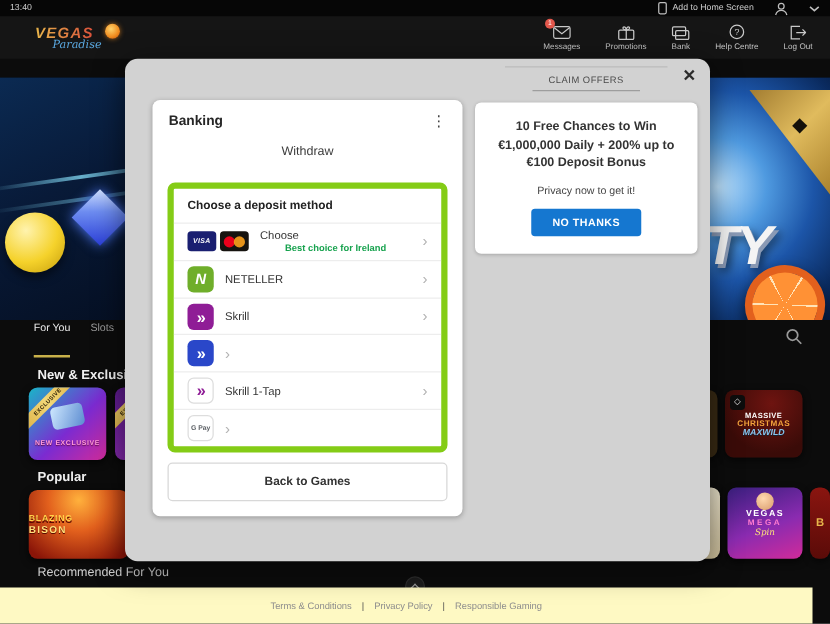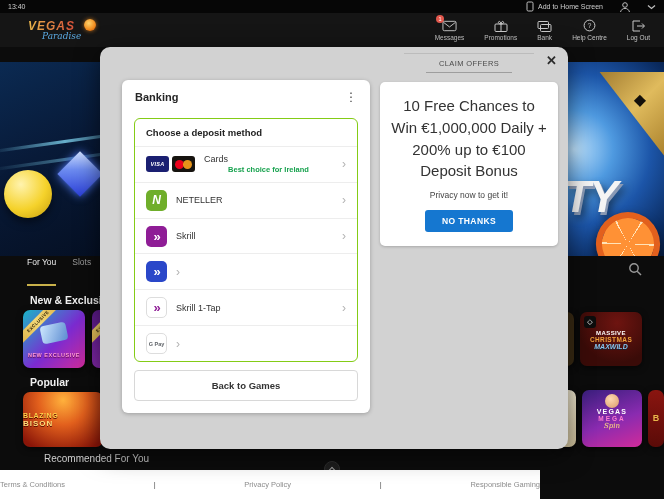--- a/index.html
+++ b/index.html
@@ -81,43 +81,43 @@
   .tile-cream-edge{left:556px;top:390px;width:20px;height:57px;background:linear-gradient(180deg,#efe7cf,#cdbf9a);}
   .tile-vegas{left:582px;top:390px;width:60px;height:57px;
     background:linear-gradient(160deg,#3a1f7e 0%,#8a2bb0 55%,#d12b9a 100%);text-align:center;}
   .vg-head{width:14px;height:14px;border-radius:50%;background:radial-gradient(circle at 40% 35%,#ffd9b0,#d89a6a);margin:4px auto 0;}
   .vg-l1{font-size:7px;font-weight:bold;color:#fff;letter-spacing:1.2px;}
   .vg-l2{font-size:6.5px;font-weight:bold;color:#ff7ad0;letter-spacing:2px;}
   .vg-l3{font-family:"DejaVu Serif",serif;font-style:italic;font-size:7px;color:#ffe27a;}
   .tile-red-edge{left:648px;top:390px;width:16px;height:57px;background:linear-gradient(180deg,#8a1510,#5a0b08);
     color:#e8b64b;font-size:9px;font-weight:bold;text-align:center;line-height:57px;}
   
-  .footer{position:absolute;left:0;top:470px;width:540px;height:29px;background:#ffffff;
-    display:flex;align-items:center;justify-content:space-between;gap:8px;font-size:7.5px;color:#8d8d8d;}
+  .footer{position:absolute;left:0;top:470px;width:650px;height:29px;background:#fef9c3;
+    display:flex;align-items:center;justify-content:center;gap:8px;font-size:7.5px;color:#8d8d8d;}
   .footer a{color:#8d8d8d;text-decoration:none;cursor:pointer;}
   .footer .sep{color:#4d4d4d;}
   .collapse-btn{position:absolute;left:324px;top:461px;width:16px;height:16px;border-radius:50%;
     background:#1d1d1d;border:1px solid #2e2e2e;display:flex;align-items:center;justify-content:center;cursor:pointer;}
   .chev-up{width:6px;height:6px;border-left:1.5px solid #9a9a9a;border-top:1.5px solid #9a9a9a;
     transform:rotate(45deg);margin-top:3px;}
   
   .overlay{position:absolute;left:100px;top:47px;width:468px;height:402px;background:#d2d2d2;
     border-radius:10px;z-index:10;box-shadow:0 6px 24px rgba(0,0,0,.55);}
   .overlay-close{position:absolute;right:11px;top:6px;font-size:13px;font-weight:bold;color:#2b2b2b;cursor:pointer;}
   
   .bk-card{position:absolute;left:22px;top:33px;width:248px;height:333px;background:#fff;border-radius:6px;
     box-shadow:0 1px 4px rgba(0,0,0,.25);display:flex;flex-direction:column;color:#2b2b2b;}
   .bk-head{display:flex;justify-content:space-between;align-items:center;padding:11px 13px 6px;}
   .bk-title{font-size:11px;font-weight:bold;color:#262626;}
   .kebab{font-size:12px;color:#444;cursor:pointer;line-height:1;}
   .bk-tabs{display:flex;}
   .bk-tab{flex:1;text-align:center;font-size:10px;padding:7px 0 8px;border-bottom:2px solid transparent;
     color:#3c3c3c;cursor:pointer;}
   .bk-tab.active{color:#1a78c9;font-weight:bold;border-bottom-color:#1a78c9;}
-  .bk-list{margin:9px 12px 8px;border:1px solid #84cc16;border-radius:6px;flex:1;display:flex;flex-direction:column;overflow:hidden;}
+  .bk-list{margin:9px 12px 8px;border:5px solid #84cc16;border-radius:6px;flex:1;display:flex;flex-direction:column;overflow:hidden;}
   .bk-list-header{padding:8px 11px;font-size:9.5px;font-weight:bold;color:#222;}
   .bk-row{flex:1;display:flex;align-items:center;gap:9px;padding:0 11px;border-top:1px solid #ededed;cursor:pointer;}
   .bk-row-text{flex:1;display:flex;flex-direction:column;gap:1px;}
   .bk-row-label{font-size:9px;color:#333;font-weight:500;}
   .bk-row-sub{font-size:7.5px;color:#17a24e;font-weight:bold;text-align:center;}
   .chev-r{font-size:12px;color:#b3b3b3;line-height:1;}
   .pay-sq{width:21px;height:21px;border-radius:5px;display:flex;align-items:center;justify-content:center;
     color:#fff;font-weight:bold;flex:0 0 auto;}
   .cards-group{display:flex;gap:3px;flex:0 0 auto;}
   .visa-chip{width:23px;height:16px;border-radius:3px;background:#1a1f71;color:#fff;font-size:5.5px;
@@ -134,21 +134,21 @@
   .back-btn{margin:0 12px 12px;border:1px solid #d8d8d8;border-radius:4px;background:#fff;
     text-align:center;font-size:9.5px;font-weight:bold;color:#333;padding:9px 0;cursor:pointer;}
   
   .rewards{position:absolute;left:270px;top:0;width:198px;color:#333;}
   .rw-title{margin-top:9px;text-align:center;font-size:9px;font-weight:bold;letter-spacing:1.2px;color:#333;}
   .rw-div{width:130px;height:1px;background:#bcbcbc;margin:6px auto 0;}
   .rw-tab{width:86px;margin:5px auto 0;text-align:center;font-size:7.5px;color:#4a4a4a;
     padding-bottom:4px;border-bottom:1.5px solid #9e9e9e;cursor:pointer;letter-spacing:.4px;}
   .offer-card{margin:9px 10px 0;background:#fff;border-radius:5px;box-shadow:0 1px 3px rgba(0,0,0,.2);
     padding:13px 10px 14px;text-align:center;}
-  .offer-title{font-size:15px;font-weight:normal;color:#333;line-height:1.45;}
+  .offer-title{font-size:10px;font-weight:bold;color:#333;line-height:1.45;}
   .offer-sub{margin-top:8px;font-size:8.5px;color:#444;}
   .no-thanks{display:inline-block;margin-top:10px;background:#1577d0;color:#fff;font-size:8.5px;
     font-weight:bold;letter-spacing:.4px;padding:6px 17px;border-radius:3px;cursor:pointer;}
   svg{display:block;}
 </style>
 </head>
 <body>
 
 <div class="status-bar">
   <span>13:40</span>
@@ -254,21 +254,21 @@
   <span class="search-btn">
     <svg width="14" height="14" viewBox="0 0 14 14">
         <circle cx="6" cy="6" r="4.2" fill="none" stroke="#9a9a9a" stroke-width="1.4"></circle>
         <line x1="9.2" y1="9.2" x2="13" y2="13" stroke="#9a9a9a" stroke-width="1.4"></line>
       </svg>
   </span>
 </div>
 
 <div class="section-h" style="left:30px;top:294px;">New &amp; Exclusive</div>
 <div class="section-h" style="left:30px;top:376px;">Popular</div>
-<div class="section-h" style="left:44px;top:453px;color:#cfcfcf;font-weight:normal;font-size:10px;">Recommended For You</div>
+<div class="section-h" style="left:30px;top:453px;color:#cfcfcf;font-weight:normal;font-size:10px;">Recommended For You</div>
 
 <div class="tile tile-exclusive">
   <div class="glyph"></div>
   <div class="tile-label-pink">NEW EXCLUSIVE</div>
   <div class="ribbon">EXCLUSIVE</div>
 </div>
 <div class="tile tile-partial2">
   <div class="ribbon">EXCLUSIVE</div>
 </div>
 <div class="tile tile-xmas-edge"></div>
@@ -304,31 +304,32 @@
 
 <div class="overlay">
   <span class="overlay-close">✕</span>
 
   <div class="bk-card">
     <div class="bk-head">
       <span class="bk-title">Banking</span>
       <span class="kebab">⋮</span>
     </div>
     <div class="bk-tabs">
+      <span class="bk-tab">Withdraw</span>
     </div>
     <div class="bk-list">
       <div class="bk-list-header">Choose a deposit method</div>
 
       <div class="bk-row">
         <span class="cards-group">
           <span class="visa-chip">VISA</span>
           <span class="mc-chip"></span>
         </span>
         <span class="bk-row-text">
-          <span class="bk-row-label">Cards</span>
+          <span class="bk-row-label">Choose</span>
           <span class="bk-row-sub">Best choice for Ireland</span>
         </span>
         <span class="chev-r">›</span>
       </div>
 
       <div class="bk-row">
         <span class="pay-sq neteller-sq">N</span>
         <span class="bk-row-text">
             <span class="bk-row-label">NETELLER</span>
           </span>

